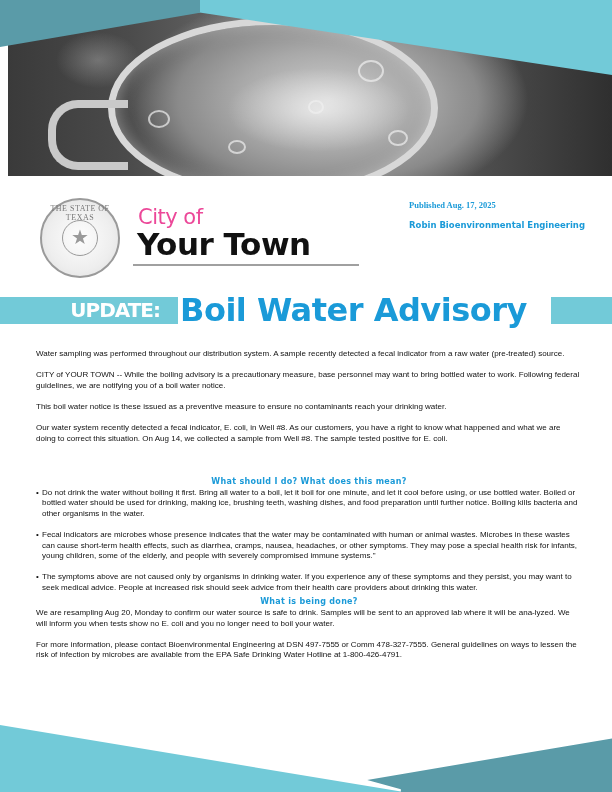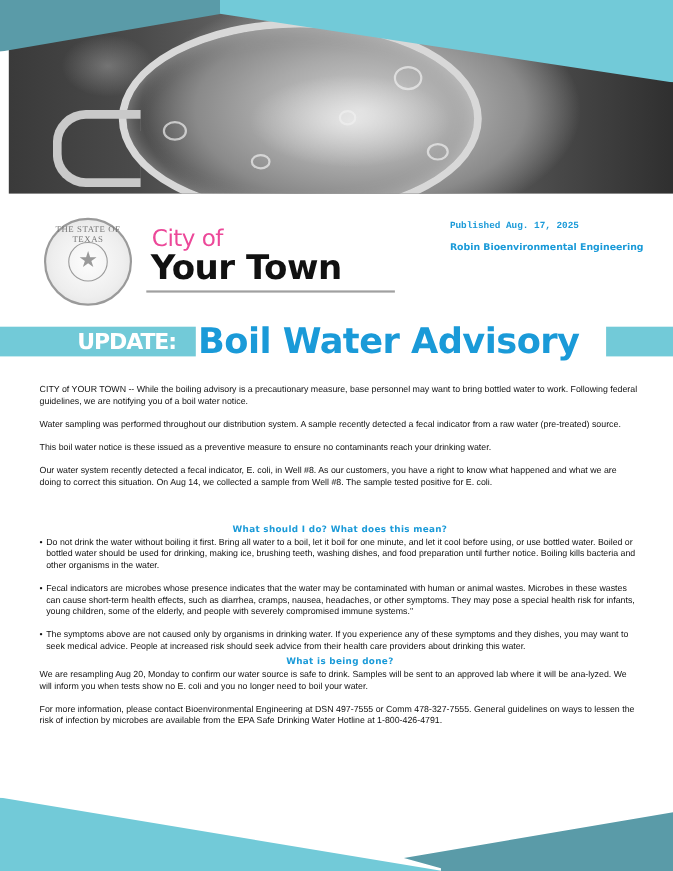--- a/index.html
+++ b/index.html
@@ -64,21 +64,21 @@
   .your-town {
     position: absolute; left: 137px; top: 226px;
     font-family: "DejaVu Sans", sans-serif; font-weight: bold; font-size: 31px; color: #111; letter-spacing: -0.5px;
   }
   .title-underline {
     position: absolute; left: 133px; top: 264px; width: 226px; height: 2px; background: #a0a0a0;
   }
 
   .pub-date {
     position: absolute; left: 409px; top: 200px;
-    font-family: Liberation Mono, monospace; font-weight: bold; font-size: 8.5px; color: #1a9ad8;
+    font-family: Liberation Serif, serif; font-weight: bold; font-size: 8.5px; color: #1a9ad8;
   }
   .pub-org {
     position: absolute; left: 409px; top: 220px;
     font-family: "DejaVu Sans", sans-serif; font-weight: bold; font-size: 8.5px; color: #1a9ad8;
   }
 
   
   .band-left {
     position: absolute; left: 0; top: 297px; width: 178px; height: 27px; background: #72cad8;
   }
@@ -150,30 +150,30 @@
 
 <div class="pub-date">Published Aug. 17, 2025</div>
 <div class="pub-org">Robin Bioenvironmental Engineering</div>
 
 <div class="band-left"></div>
 <div class="band-right"></div>
 <div class="update-label">UPDATE:</div>
 <div class="advisory-title">Boil Water Advisory</div>
 
 <div class="body-text">
+  <p>Water sampling was performed throughout our distribution system. A sample recently detected a fecal indicator from a raw water (pre-treated) source.</p>
   <p>CITY of YOUR TOWN --  While the boiling advisory is a precautionary measure, base personnel may want to bring bottled water to work. Following federal guidelines, we are notifying you of a boil water notice.</p>
-  <p>Water sampling was performed throughout our distribution system. A sample recently detected a fecal indicator from a raw water (pre-treated) source.</p>
   <p>This boil water notice is these issued as a preventive measure to ensure no contaminants reach your drinking water.</p>
   <p>Our water system recently detected a fecal indicator, E. coli, in Well #8. As our customers, you have a right to know what happened and what we are doing to correct this situation. On Aug 14, we collected a sample from Well #8. The sample tested positive for E. coli.</p>
   <div class="gap-l"></div>
 
   <div class="section-head">What should I do? What does this mean?</div>
   <div class="bullet"><span class="dot">•</span><span>Do not drink the water without boiling it first. Bring all water to a boil, let it boil for one minute, and let it cool before using, or use bottled water. Boiled or bottled water should be used for drinking, making ice, brushing teeth, washing dishes, and food preparation until further notice. Boiling kills bacteria and other organisms in the water.</span></div>
   <div class="bullet"><span class="dot">•</span><span>Fecal indicators are microbes whose presence indicates that the water may be contaminated with human or animal wastes. Microbes in these wastes can cause short-term health effects, such as diarrhea, cramps, nausea, headaches, or other symptoms. They may pose a special health risk for infants, young children, some of the elderly, and people with severely compromised immune systems."</span></div>
-  <div class="bullet" style="margin-bottom:4px;"><span class="dot">•</span><span>The symptoms above are not caused only by organisms in drinking water. If you experience any of these symptoms and they dishes, you may want to seek medical advice. People at increased risk should seek advice from their health care providers about drinking this water.</span></div>
+  <div class="bullet" style="margin-bottom:4px;"><span class="dot">•</span><span>The symptoms above are not caused only by organisms in drinking water. If you experience any of these symptoms and they persist, you may want to seek medical advice. People at increased risk should seek advice from their health care providers about drinking this water.</span></div>
 
   <div class="section-head">What is being done?</div>
   <p>We are resampling Aug 20, Monday to confirm our water source is safe to drink. Samples will be sent to an approved lab where it will be ana-lyzed. We will inform you when tests show no E. coli and you no longer need to boil your water.</p>
   <p>For more information, please contact Bioenvironmental Engineering at DSN 497-7555 or Comm 478-327-7555. General guidelines on ways to lessen the risk of infection by microbes are available from the EPA Safe Drinking Water Hotline at 1-800-426-4791.</p>
 </div>
 
 <div class="bottom-light"></div>
 <div class="bottom-dark2"></div>
 
 </body></html>

